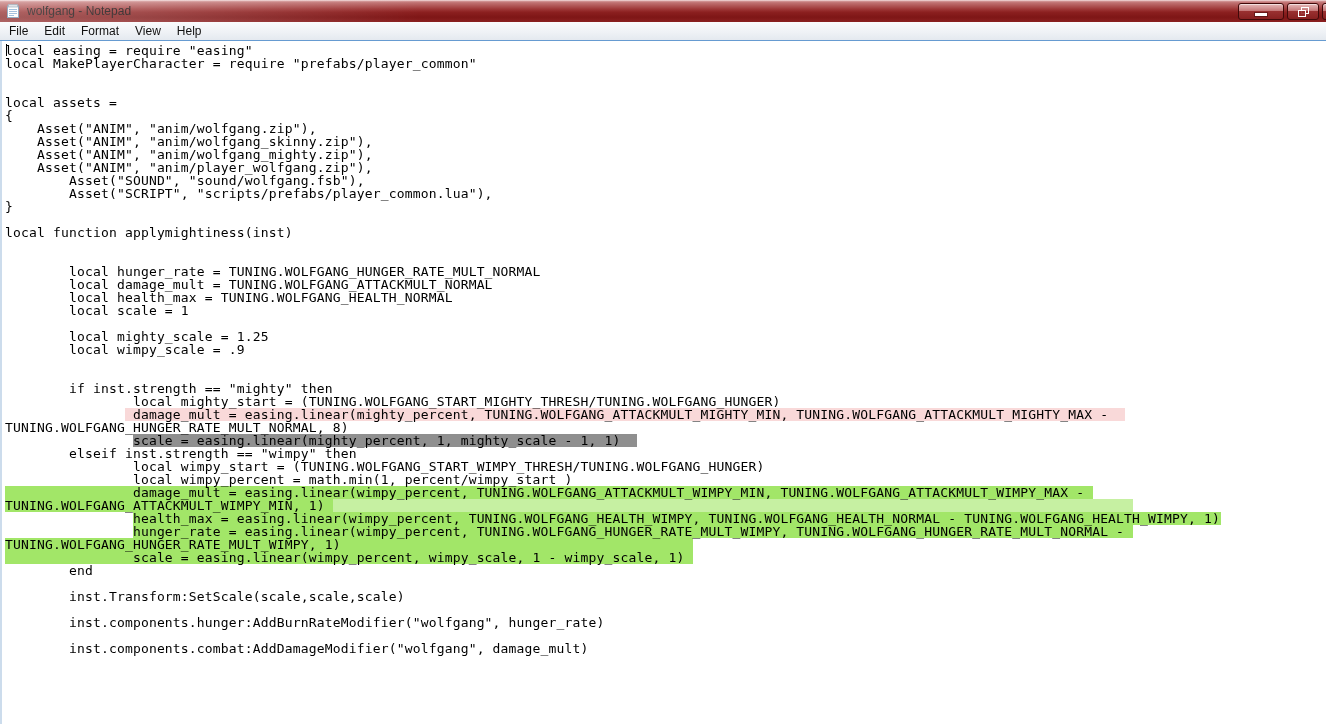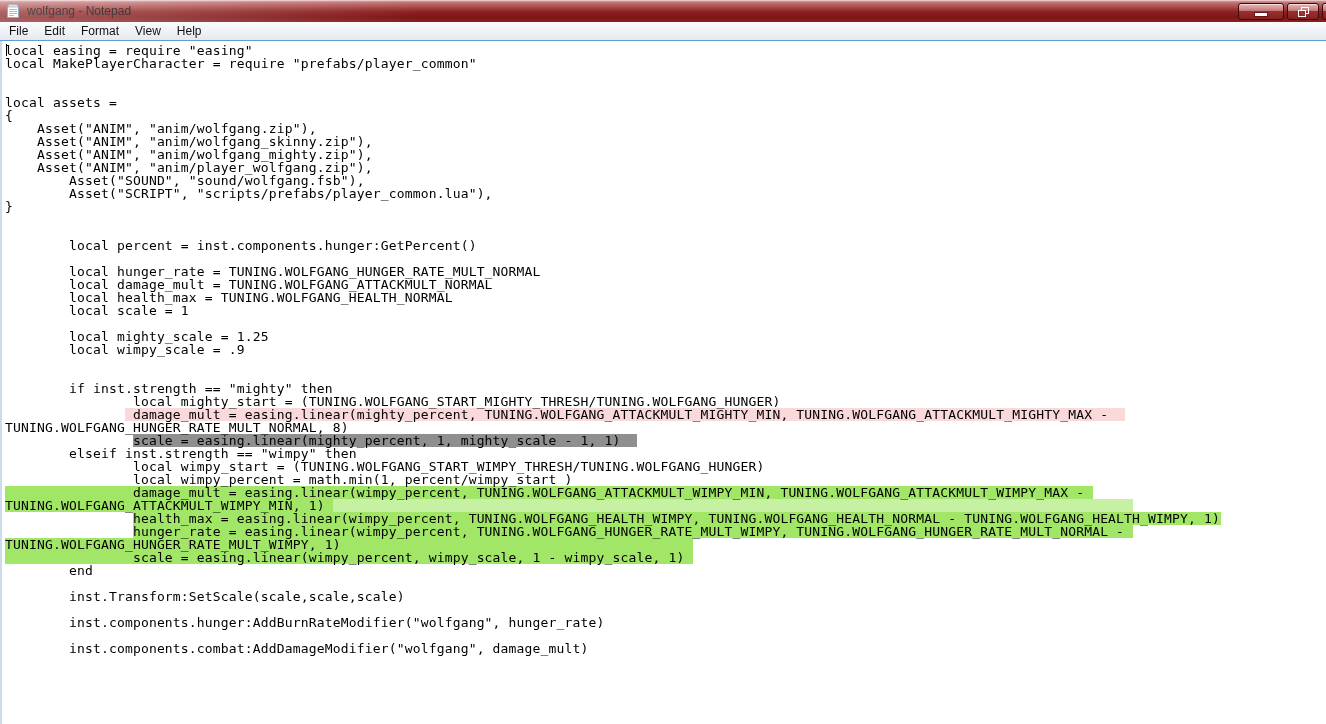--- a/index.html
+++ b/index.html
@@ -101,22 +101,22 @@
       <div class="line"><span class="code">local assets =</span></div>
       <div class="line"><span class="code">{</span></div>
       <div class="line"><span class="code">    Asset("ANIM", "anim/wolfgang.zip"),</span></div>
       <div class="line"><span class="code">    Asset("ANIM", "anim/wolfgang_skinny.zip"),</span></div>
       <div class="line"><span class="code">    Asset("ANIM", "anim/wolfgang_mighty.zip"),</span></div>
       <div class="line"><span class="code">    Asset("ANIM", "anim/player_wolfgang.zip"),</span></div>
       <div class="line"><span class="code">        Asset("SOUND", "sound/wolfgang.fsb"),</span></div>
       <div class="line"><span class="code">        Asset("SCRIPT", "scripts/prefabs/player_common.lua"),</span></div>
       <div class="line"><span class="code">}</span></div>
       <div class="line"><span class="code"></span></div>
+      <div class="line"><span class="code">local function applymightiness(inst)</span></div>
       <div class="line"><span class="code"></span></div>
-      <div class="line"><span class="code">        local percent = inst.components.hunger:GetPercent()</span></div>
       <div class="line"><span class="code"></span></div>
       <div class="line"><span class="code">        local hunger_rate = TUNING.WOLFGANG_HUNGER_RATE_MULT_NORMAL</span></div>
       <div class="line"><span class="code">        local damage_mult = TUNING.WOLFGANG_ATTACKMULT_NORMAL</span></div>
       <div class="line"><span class="code">        local health_max = TUNING.WOLFGANG_HEALTH_NORMAL</span></div>
       <div class="line"><span class="code">        local scale = 1</span></div>
       <div class="line"><span class="code"></span></div>
       <div class="line"><span class="code">        local mighty_scale = 1.25</span></div>
       <div class="line"><span class="code">        local wimpy_scale = .9</span></div>
       <div class="line"><span class="code"></span></div>
       <div class="line"><span class="code"></span></div>

